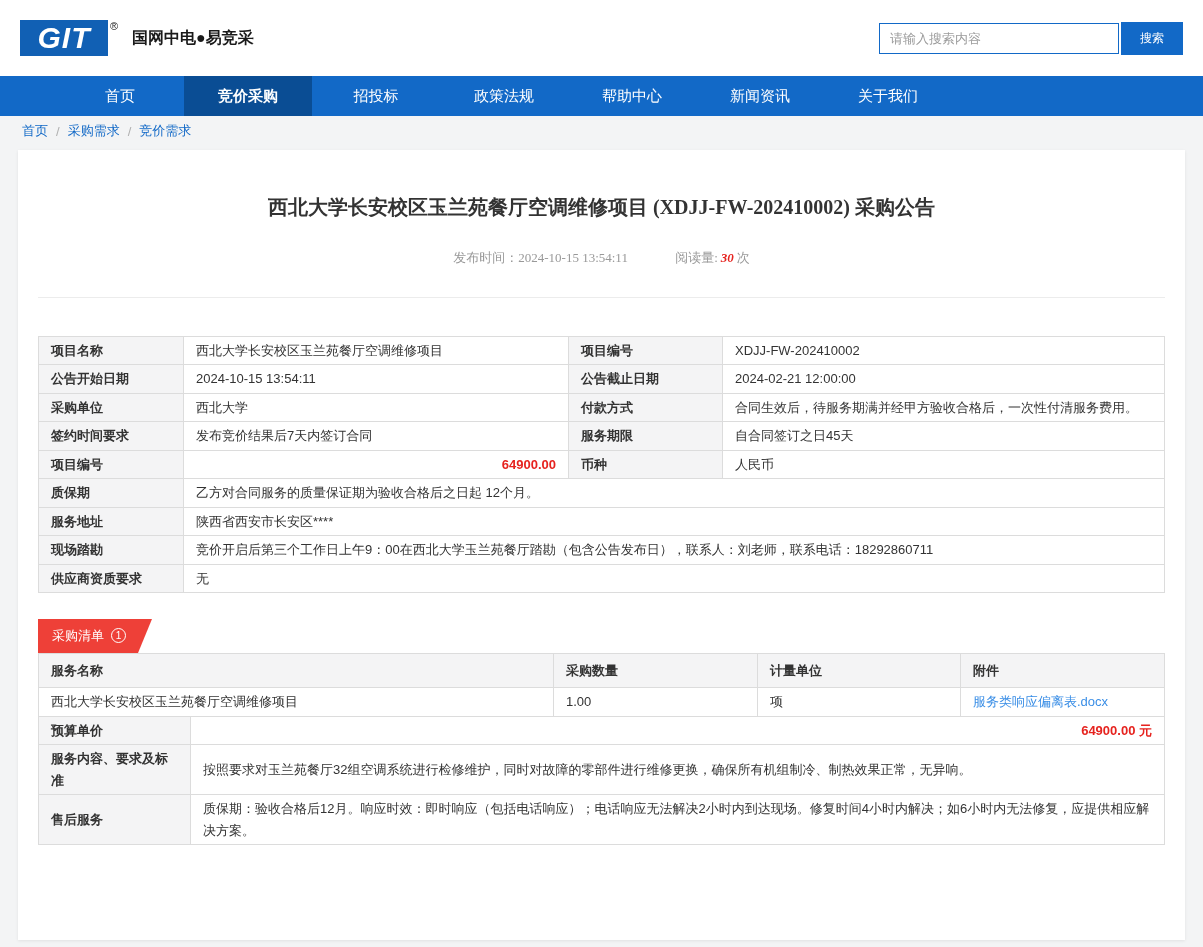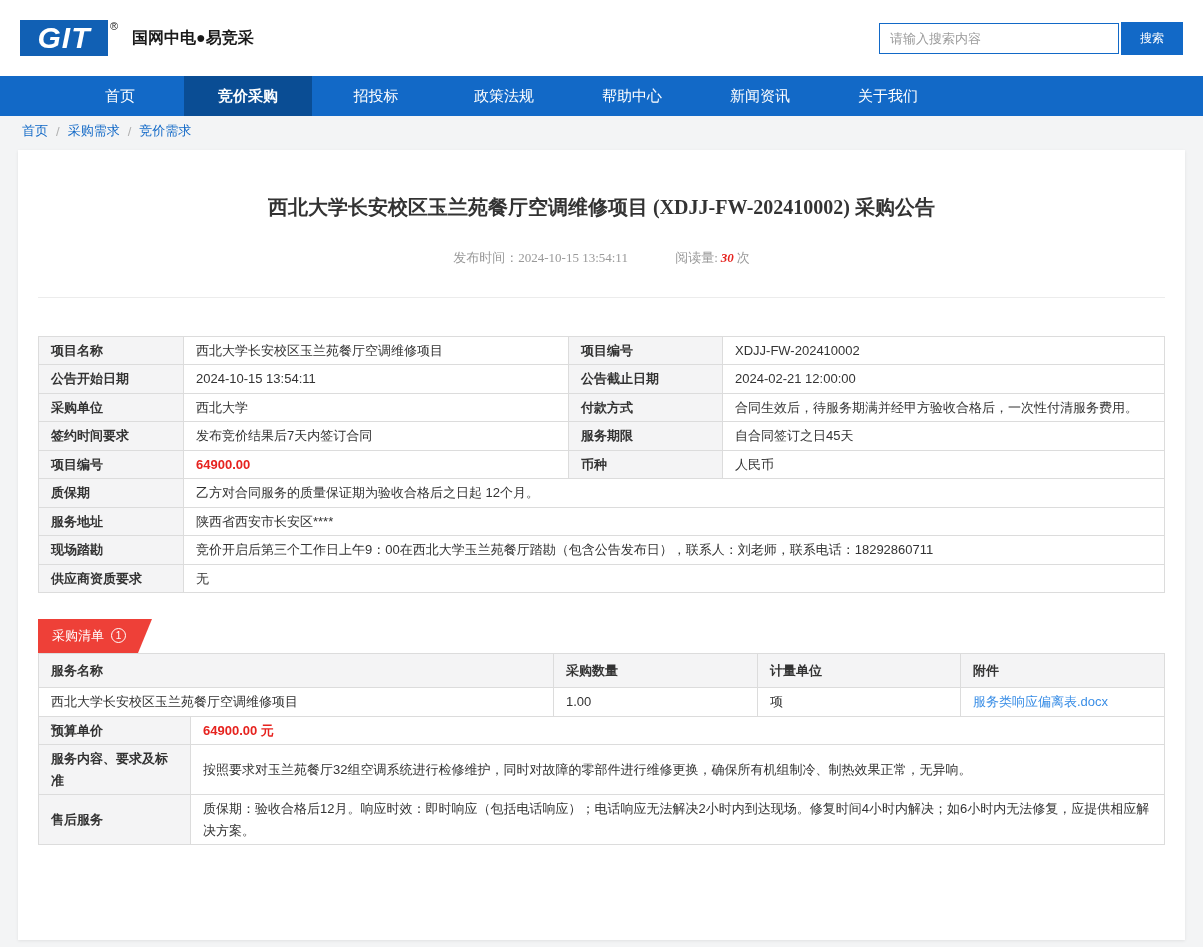--- a/index.html
+++ b/index.html
@@ -60,21 +60,21 @@
   .announce-head{padding-top:44px;border-bottom:1px solid #ececec;padding-bottom:30px;font-family:Liberation Serif, serif;}
   .announce-title{text-align:center;font-size:20px;font-weight:bold;color:#333;}
   .announce-meta{margin-top:28px;text-align:center;font-size:13px;color:#999;}
   .announce-meta .seg{margin:0 22px;}
   .views-num{color:var(--price-red);font-style:italic;font-weight:bold;margin:0 3px;}
   
   table{border-collapse:collapse;width:100%;table-layout:fixed;font-size:13px;}
   td,th{border:1px solid var(--border);padding:3px 12px;line-height:1.65;vertical-align:middle;text-align:left;}
   .info-table{margin-top:38px;}
   td.lbl,th{background:var(--label-bg);font-weight:bold;color:#333;}
-  .red-val{color:var(--price-red);font-weight:bold;}
+  .red-val{color:var(--price-red);font-weight:bold;text-align:right;}
   
   .list-tab{
     margin-top:26px;display:inline-flex;align-items:center;
     background:var(--accent-red);color:#fff;font-size:13px;
     height:34px;padding:0 26px 0 14px;
     clip-path:polygon(0 0,100% 0,calc(100% - 14px) 100%,0 100%);
   }
   .tab-badge{
     width:15px;height:15px;border:1px solid #fff;border-radius:50%;
     display:inline-flex;align-items:center;justify-content:center;

